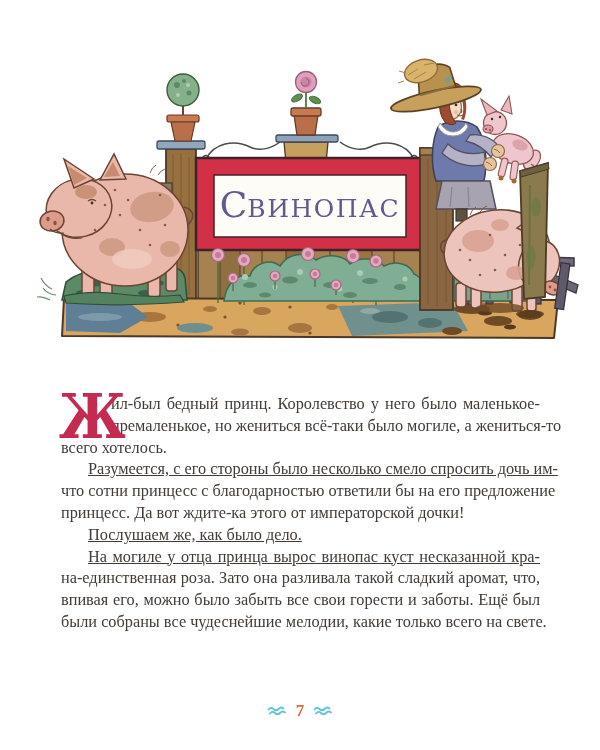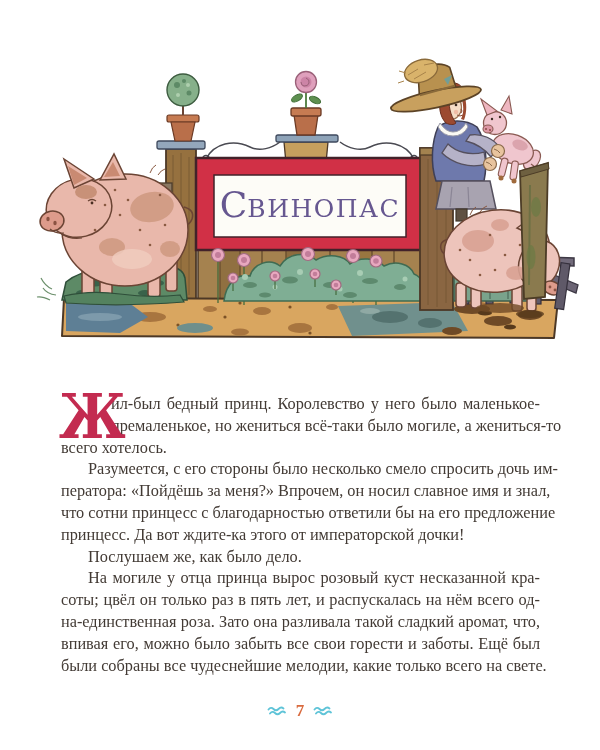--- a/index.html
+++ b/index.html
@@ -3,21 +3,21 @@
 <meta charset="utf-8">
 <style>
   html,body{margin:0;padding:0;background:#e8e8e8;}
   .page{position:relative;width:600px;height:750px;background:#ffffff;overflow:hidden;
         font-family:"Liberation Serif","DejaVu Serif",serif;}
   .illu{position:absolute;left:0;top:45px;width:600px;height:310px;}
   .text-block{position:absolute;left:61px;top:393px;width:479px;color:#423a34;
               font-size:16.3px;line-height:21.8px;}
   .line{text-align:justify;text-align-last:justify;height:21.8px;white-space:nowrap;}
   .line.last{text-align-last:left;}
-  .line.indent{text-indent:27px;}
+  .line.indent{text-indent:27px;text-decoration:underline;}
   .p1{position:relative;}
   .p1-pair{margin-left:50px;}
   .dropcap{position:absolute;left:-2px;top:1px;display:inline-block;
            font-family:"DejaVu Serif",serif;font-weight:bold;font-size:62px;line-height:46px;
            color:#c32b50;transform:scaleX(.82);transform-origin:left top;}
   .footer{position:absolute;left:0;top:702px;width:600px;display:flex;
           justify-content:center;align-items:center;gap:9px;}
   .page-num{color:#d96b3f;font-size:17px;font-weight:bold;line-height:18px;}
   .wave{display:block;}
 </style>
@@ -392,30 +392,28 @@
     <div class="p1">
       <span class="dropcap">Ж</span>
       <div class="p1-pair">
         <div class="line">ил-был бедный принц. Королевство у него было маленькое-</div>
         <div class="line">премаленькое, но жениться всё-таки было могиле, а жениться-то</div>
       </div>
       <div class="line last">всего хотелось.</div>
     </div>
     <div>
       <div class="line indent">Разумеется, с его стороны было несколько смело спросить дочь им-</div>
-      <div class="line">ператора: «Пойдёшь за меня?» Впрочем, он носил славное имя и знал,</div>
       <div class="line">что сотни принцесс с благодарностью ответили бы на его предложение</div>
       <div class="line last">принцесс. Да вот ждите-ка этого от императорской дочки!</div>
     </div>
     <div>
       <div class="line last indent">Послушаем же, как было дело.</div>
     </div>
     <div>
-      <div class="line indent">На могиле у отца принца вырос розовый куст несказанной кра-</div>
-      <div class="line">соты; цвёл он только раз в пять лет, и распускалась на нём всего од-</div>
+      <div class="line indent">На могиле у отца принца вырос винопас куст несказанной кра-</div>
       <div class="line">на-единственная роза. Зато она разливала такой сладкий аромат, что,</div>
       <div class="line">впивая его, можно было забыть все свои горести и заботы. Ещё был</div>
       <div class="line last">были собраны все чудеснейшие мелодии, какие только всего на свете.</div>
     </div>
   </div>
 
   <div class="footer">
     <svg class="wave" width="20" height="12" viewBox="0 0 20 12">
       <g fill="none" stroke="#5fc4d8" stroke-width="1.9" stroke-linecap="round">
         <path d="M1.5,4.5 Q4,1.5 6.5,4 T11.5,4 T16.5,3.5"></path>

